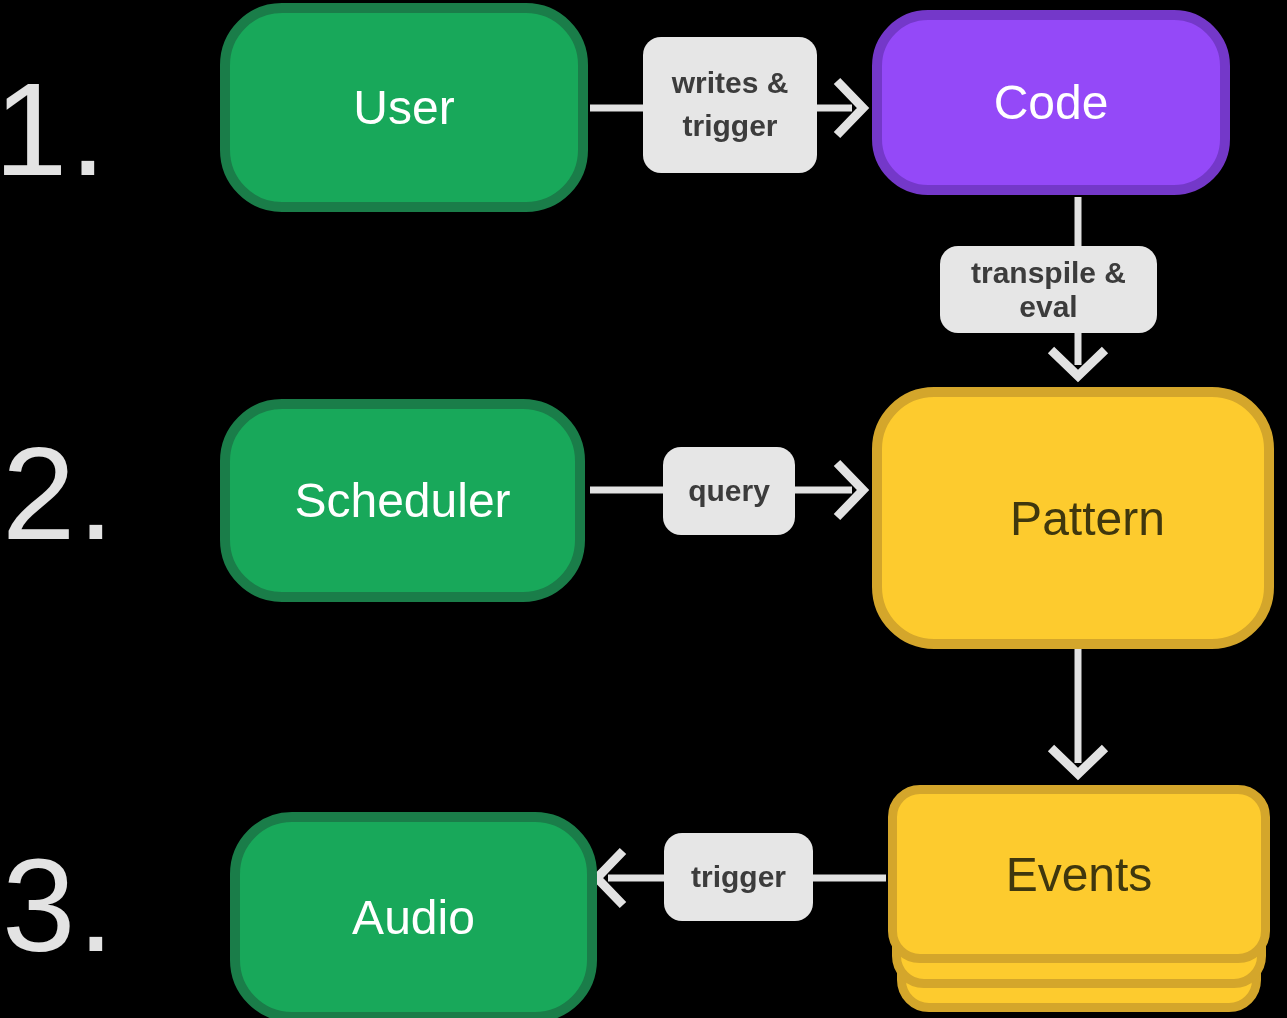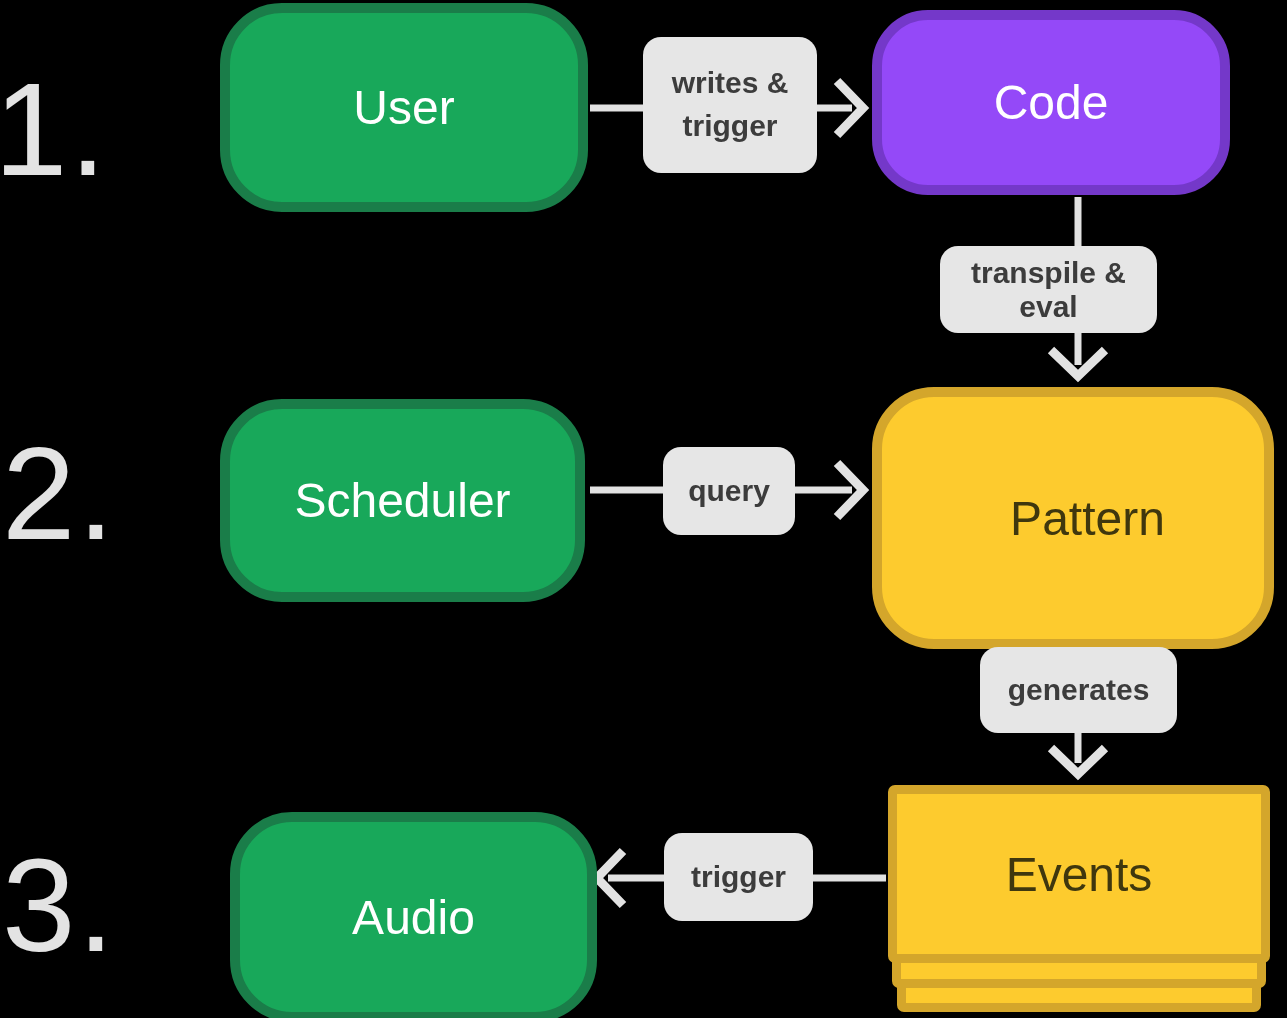--- a/index.html
+++ b/index.html
@@ -49,21 +49,21 @@
   .node-user      { left: 220px; top: 3px;   width: 368px; height: 209px; border-radius: 62px; border-width: 10px; }
   .node-code      { left: 872px; top: 10px;  width: 358px; height: 185px; border-radius: 56px; border-width: 10px; }
   .node-scheduler { left: 220px; top: 392px; width: 365px; height: 203px; border-radius: 62px; border-width: 10px; margin-top: 7px; }
   .node-pattern   { left: 872px; top: 387px; width: 402px; height: 262px; border-radius: 62px; border-width: 10px; padding-left: 29px; }
   .node-audio     { left: 218px; top: 812px; width: 367px; height: 210px; border-radius: 62px; border-width: 10px; margin-left: 12px; }
 
   .events-card {
     position: absolute;
     background: #FDCB2E;
     border: 9px solid #D4A62B;
-    border-radius: 7px;
+    border-radius: 32px;
     box-sizing: border-box;
   }
   .events-back2 { left: 897px; top: 833px; width: 364px; height: 179px; z-index: 2; }
   .events-back1 { left: 892px; top: 809px; width: 374px; height: 179px; z-index: 2; }
   .events-main  { left: 888px; top: 785px; width: 382px; height: 178px; z-index: 3;
                   display: flex; align-items: center; justify-content: center;
                   font-size: 48px; color: #3F370E; }
 
   .edge-label {
     position: absolute;
@@ -153,21 +153,18 @@
   </div>
 
   <div class="edge-label label-transpile">
     <span>transpile &amp; eval</span>
   </div>
 
   <div class="edge-label label-query">
     <span>query</span>
   </div>
 
-  <div class="edge-label label-generates">
-    <span>generates</span>
-  </div>
 
   <div class="edge-label label-trigger">
     <span>trigger</span>
   </div>
 
 </div>
 
 </body></html>

